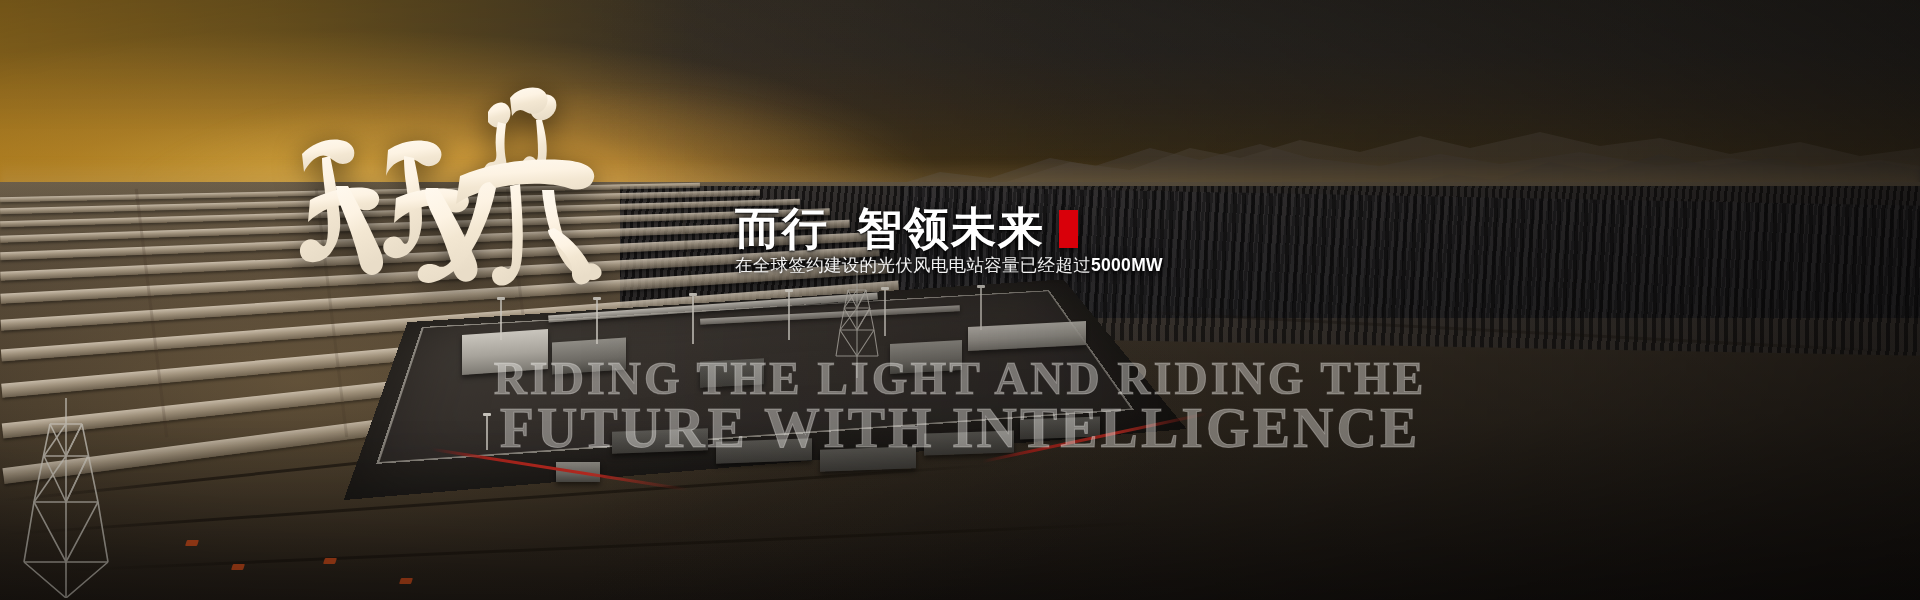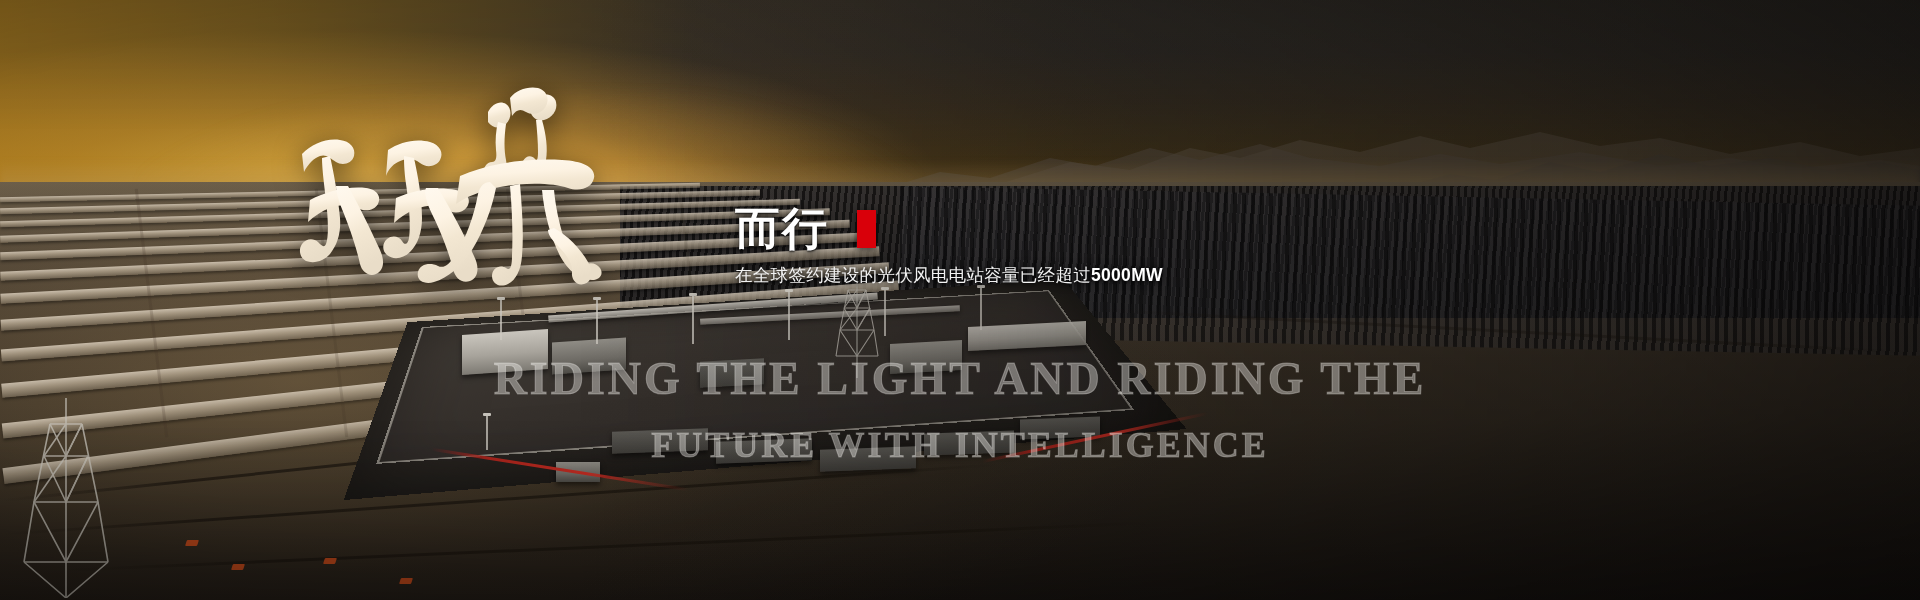--- a/index.html
+++ b/index.html
@@ -165,21 +165,21 @@
     color:#ffffff;
     text-shadow:0 2px 10px rgba(0,0,0,.75), 0 1px 2px rgba(0,0,0,.9);
   }
   .headline .t1{ margin-right:14px; }
   .redblock{
     width:19px; height:38px; background:#d9000a; flex:none;
     box-shadow:0 2px 6px rgba(0,0,0,.6);
   }
 
   .sub{
-    margin-top:11px;
+    margin-top:1px;
     font-size:17.5px; line-height:25px; color:#f2f2f2;
     letter-spacing:.3px;
     text-shadow:0 1px 4px rgba(0,0,0,.9), 0 0 10px rgba(0,0,0,.6);
     white-space:nowrap;
   }
   .sub b{ font-weight:700; color:#ffffff; }
 
   
   .en{
     position:absolute; left:0; width:1920px;
@@ -187,21 +187,21 @@
     font-family:"Liberation Serif", serif;
     font-weight:700;
     letter-spacing:3px;
     color:rgba(238,236,230,.40);
     -webkit-text-stroke:1px rgba(245,243,238,.30);
     text-shadow:0 2px 8px rgba(0,0,0,.45);
     mix-blend-mode:screen;
     white-space:nowrap;
   }
   .en1{ top:352px; font-size:46px; }
-  .en2{ top:396px; font-size:36px;margin-top:28px; }
+  .en2{ top:396px; font-size:56px; }
 </style>
 </head>
 <body>
 
 <div class="banner">
 
   <div class="photo">
 
     <div class="sky"></div>
     <div class="sky2"></div>
@@ -351,20 +351,21 @@
 
         <path d="M262 170 C276 178 288 190 296 204 C302 214 300 224 292 226 C285 228 279 222 280 214 C281 207 276 198 266 188 C259 181 256 176 256 172 Z"></path>
       </g>
     </svg>
   </div>
 
   <div class="textblock">
 
     <div class="headline">
       <span class="t1">而行</span>
+      <span class="t2">智领未来</span>
       <span class="redblock"></span>
     </div>
 
     <div class="sub">
       <span>在全球签约建设的光伏风电电站容量已经超过</span><b>5000MW</b>
     </div>
 
   </div>
 
   <div class="en en1">RIDING THE LIGHT AND RIDING THE</div>

